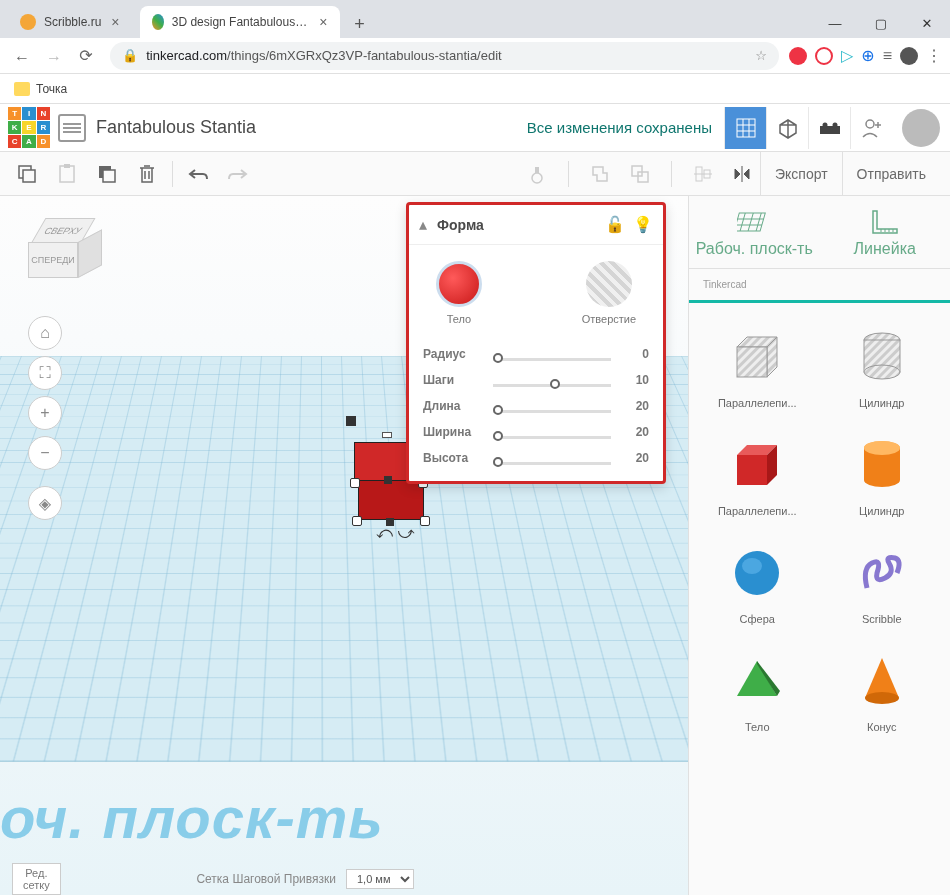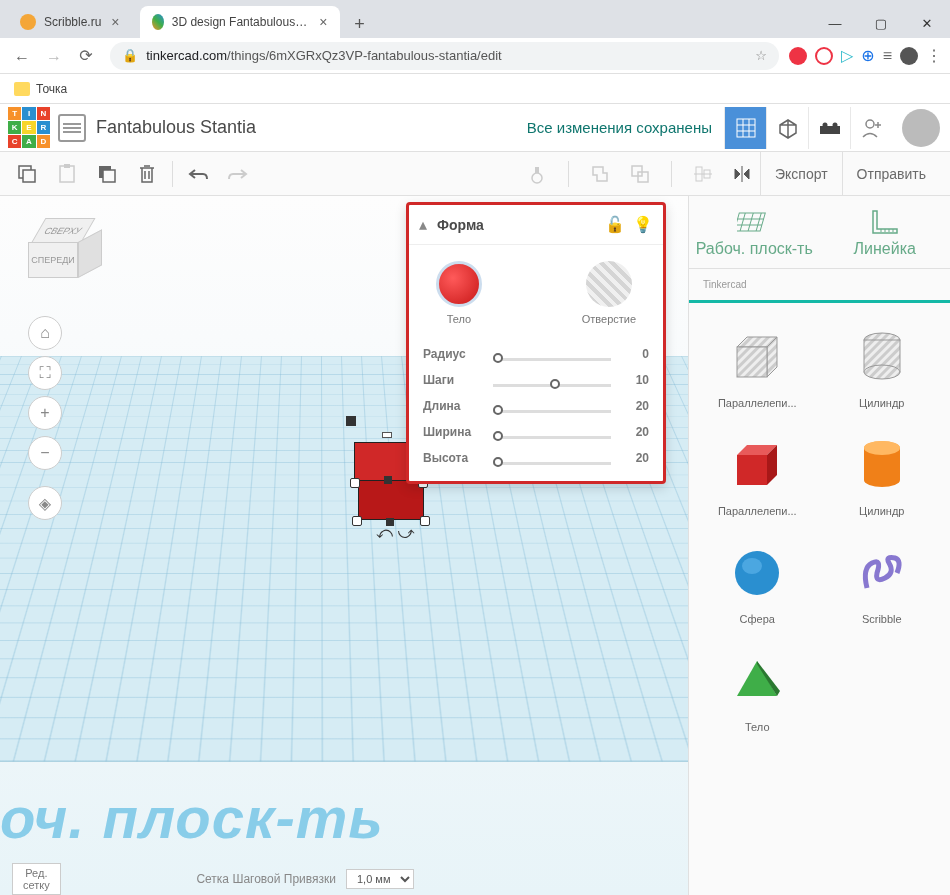--- a/index.html
+++ b/index.html
@@ -470,15 +470,21 @@
             <svg width="70" height="70">
               <path d="M20 50 Q15 30 25 25 Q35 20 30 35 Q28 45 38 40 Q48 35 42 25 Q38 18 48 20 Q55 22 50 35" fill="none" stroke="#8878d0" stroke-width="5"></path>
             </svg>
           </div><span>Scribble</span></div>
         <div class="sb-item"><div class="preview">
             <svg width="70" height="70">
               <path d="M35 15 L55 50 L15 50 Z" fill="#3fae48"></path>
               <path d="M35 15 L58 45 L55 50 L35 18 Z" fill="#2a7830"></path>
             </svg>
           </div><span>Тело</span></div>
+        <div class="sb-item"><div class="preview">
+            <svg width="70" height="70">
+              <path d="M35 12 L52 52 A18 6 0 0 1 18 52 Z" fill="#f08018"></path>
+              <ellipse cx="35" cy="52" rx="17" ry="6" fill="#d06808"></ellipse>
+            </svg>
+          </div><span>Конус</span></div>
       </div>
   </div>
 </div>
 
 </body></html>

